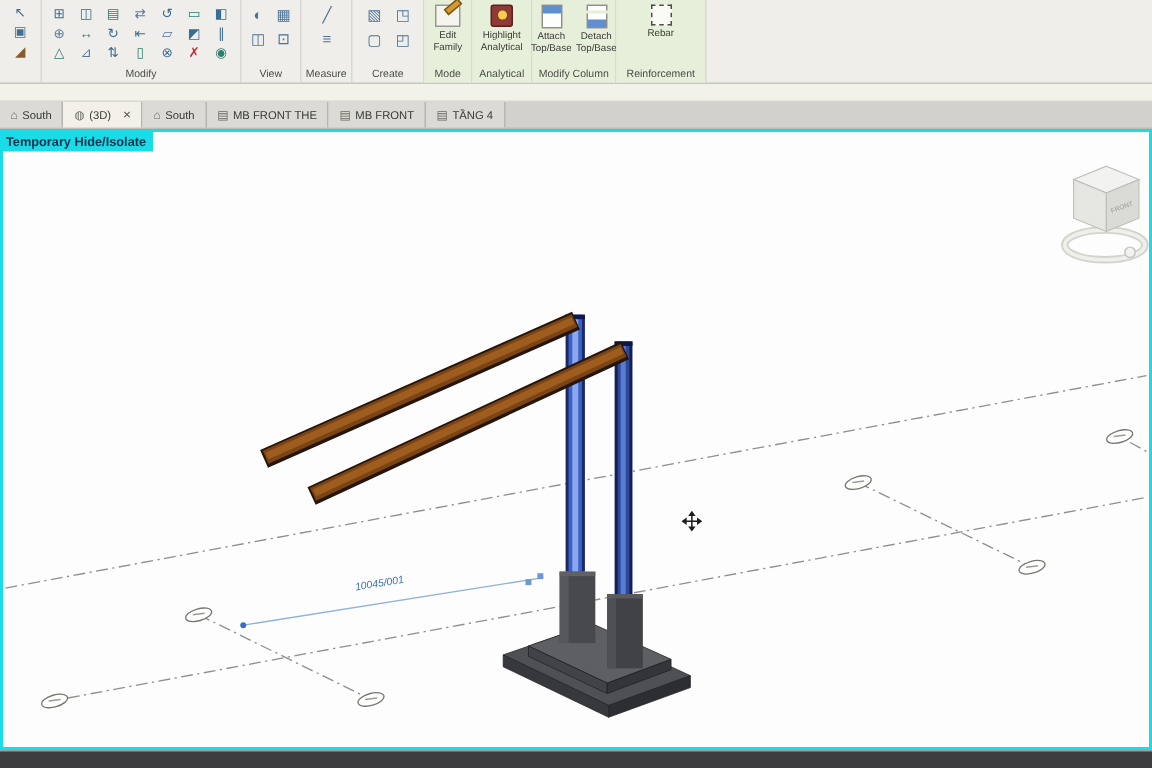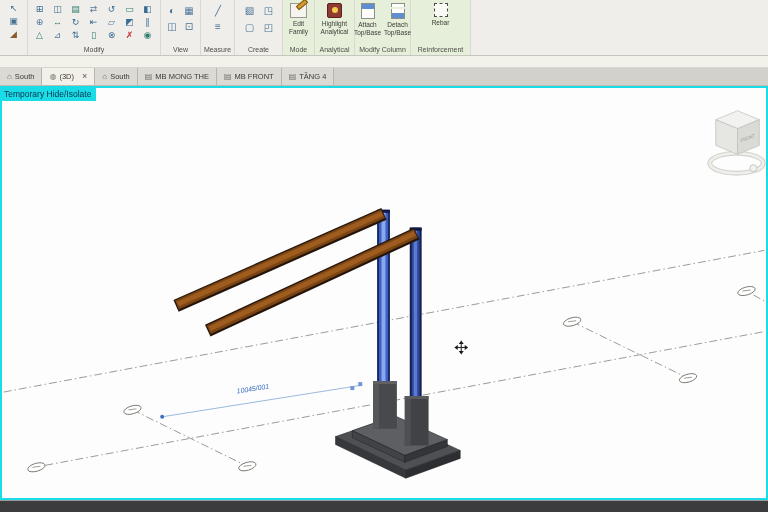--- a/index.html
+++ b/index.html
@@ -50,21 +50,21 @@
     display:flex;align-items:stretch;box-sizing:border-box;border-bottom:1px solid #bdbcb6;}
   .vtab{display:flex;align-items:center;gap:3px;padding:0 7px;font-size:7.5px;color:#3a3a34;
     background:#dbdad4;border-right:1px solid #b6b5af;cursor:default;white-space:nowrap;}
   .vtab .tic{font-size:8px;color:#6a6a64;}
   .vtab.active{background:#f2f0e8;}
   .vtab .closex{margin-left:5px;font-size:9px;color:#555;line-height:9px;}
   
   .canvas{position:absolute;top:86px;left:0;width:768px;height:414px;box-sizing:border-box;
     background:#fdfdfd;border:2px solid #19dce6;}
   .banner{position:absolute;top:0;left:0;background:#19dce6;color:#0a3350;
-    font-size:8.5px;font-weight:normal;padding:1px 5px 2px 2px;line-height:10px;z-index:5;}
+    font-size:8.5px;font-weight:bold;padding:1px 5px 2px 2px;line-height:10px;z-index:5;}
   .scene{position:absolute;top:0;left:0;}
   
   .bottombar{position:absolute;top:500px;left:0;width:768px;height:12px;background:#3c3c3e;
     border-top:1px solid #9a9a96;box-sizing:border-box;}
 </style>
 </head>
 <body>
 
 <div class="ribbon">
   <div class="panel quick">
@@ -189,21 +189,21 @@
     <span class="tic">◍</span>
     <span>(3D)</span>
     <span class="closex">×</span>
   </div>
   <div class="vtab">
     <span class="tic">⌂</span>
     <span>South</span>
   </div>
   <div class="vtab">
     <span class="tic">▤</span>
-    <span>MB MONG THE</span>
+    <span>MB FRONT THE</span>
   </div>
   <div class="vtab">
     <span class="tic">▤</span>
     <span>MB FRONT</span>
   </div>
   <div class="vtab">
     <span class="tic">▤</span>
     <span>TẦNG 4</span>
   </div>
 </div>

